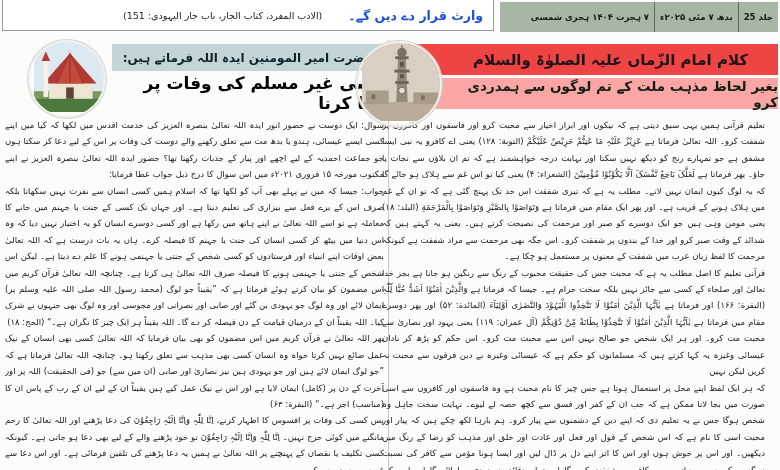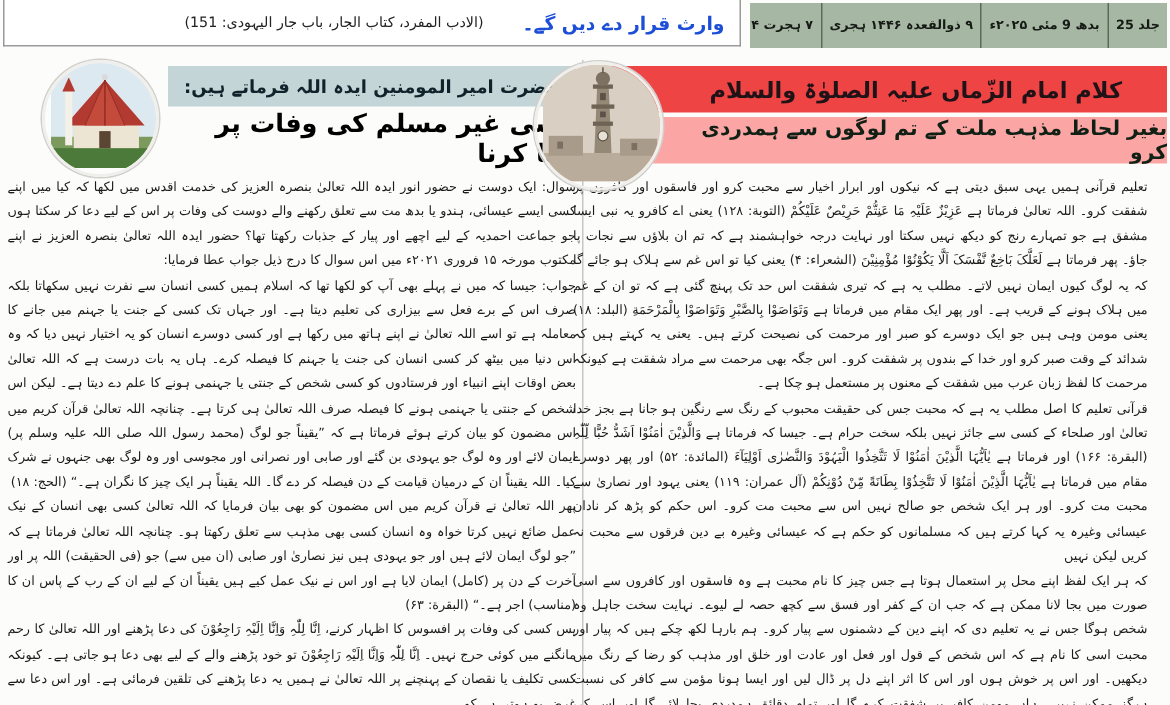--- a/index.html
+++ b/index.html
@@ -73,22 +73,21 @@
 
 <div class="page">
 
   <header>
     <div class="hadith-box">
       <span class="hadith-text">وارث قرار دے دیں گے۔</span>
       <span class="hadith-cite">(الادب المفرد، کتاب الجار، باب جار الیہودی: 151)</span>
     </div>
     <div class="info-bar">
       <span>جلد 25</span>
-      <span>بدھ 9 مئی ۲۰۲۵ء</span>
-      <span>۹ ذوالقعدہ ۱۴۴۶ ہجری</span>
+      <span>بدھ ۷ مئی ۲۰۲۵ء</span>
       <span>۷ ہجرت ۱۴۰۴ ہجری شمسی</span>
 
     </div>
   </header>
 
   <div class="divider-v"></div>
 
   <section>
     <div class="photo photo-left">
       <svg width="70" height="70" viewBox="0 0 74 74">

